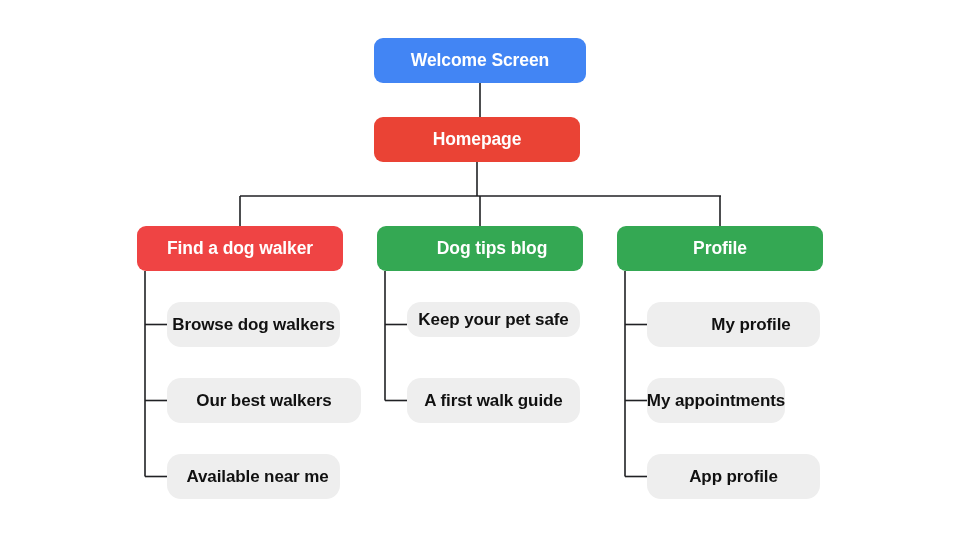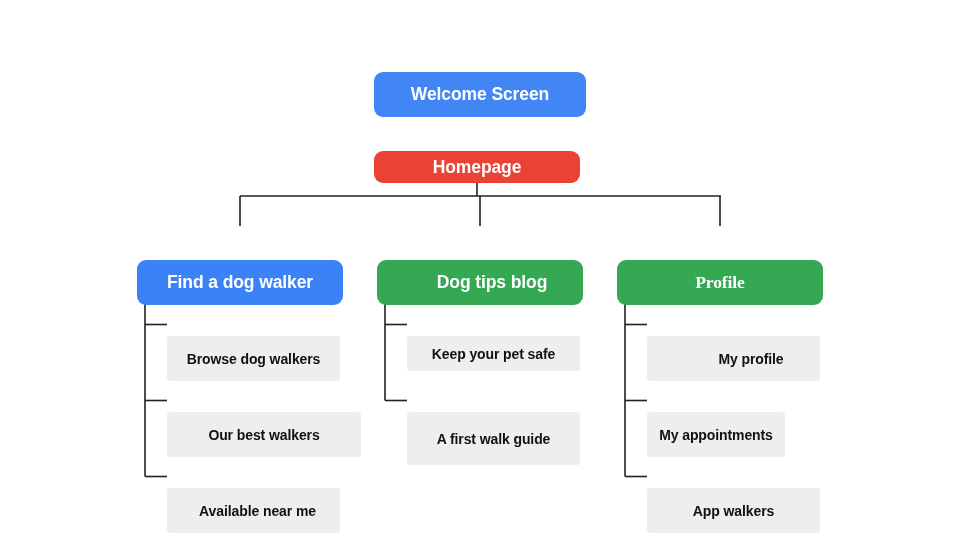--- a/index.html
+++ b/index.html
@@ -41,42 +41,41 @@
   .node {
     position: absolute;
     box-sizing: border-box;
     display: flex;
     align-items: center;
     justify-content: center;
     border-radius: 9px;
     text-align: center;
     white-space: nowrap;
     letter-spacing: -0.1px;
-    margin-top: 34px;
   }
 
   
   .card {
     height: 45px;
     font-size: 17.5px;
     font-weight: bold;
     color: #ffffff;
   }
   .card.blue  { background: #4285F4; }
   .card.red   { background: #EA4335; }
   .card.green { background: #34A853; }
 
   
   .leaf {
     height: 45px;
-    font-size: 14px;
+    font-size: 17px;
     font-weight: bold;
     color: #111111;
     background: #EEEEEE;
-    border-radius: 3px;
+    border-radius: 14px;
   }
 </style>
 </head>
 <body>
 
 <div id="canvas">
 
   <svg id="wires" viewBox="0 0 960 540" width="960" height="540" aria-hidden="true">
       <line x1="480" y1="83" x2="480" y2="117"></line>
       <line x1="477" y1="162" x2="477" y2="196"></line>
@@ -94,53 +93,53 @@
       <line x1="625" y1="271" x2="625" y2="476.5"></line>
       <line x1="625" y1="324.5" x2="647" y2="324.5"></line>
       <line x1="625" y1="400.5" x2="647" y2="400.5"></line>
       <line x1="625" y1="476.5" x2="647" y2="476.5"></line>
     </svg>
 
   <div class="node card blue" style="left: 374px; top: 38px; width: 212px; height: 45px;">
     <span>Welcome Screen</span>
   </div>
 
-  <div class="node card red" style="left: 374px; top: 117px; width: 206px; height: 32px;">
+  <div class="node card red" style="left: 374px; top: 117px; width: 206px; height: 45px;">
     <span>Homepage</span>
   </div>
 
   <div id="branch-host">
-      <div class="node card green" style="left: 137px; top: 226px; width: 206px; height: 45px; background: #3b82f6;">
+      <div class="node card green" style="left: 137px; top: 226px; width: 206px; height: 45px; background: #ef4444;">
         <span>Find a dog walker</span>
       </div>
       <div class="node leaf" style="left: 167px; top: 302px; width: 173px; height: 45px;">
         <span>Browse dog walkers</span>
       </div>
       <div class="node leaf" style="left: 167px; top: 378px; width: 194px; height: 45px;">
         <span>Our best walkers</span>
       </div>
       <div class="node leaf" style="left: 167px; top: 454px; width: 173px; height: 45px; padding-left: 8px;">
         <span>Available near me</span>
       </div>
       <div class="node card green" style="left: 377px; top: 226px; width: 206px; height: 45px; background: rgb(52, 168, 83); padding-left: 24px;">
         <span>Dog tips blog</span>
       </div>
       <div class="node leaf" style="left: 407px; top: 302px; width: 173px; height: 35px;">
         <span>Keep your pet safe</span>
       </div>
-      <div class="node leaf" style="left: 407px; top: 378px; width: 173px; height: 53px;">
+      <div class="node leaf" style="left: 407px; top: 378px; width: 173px; height: 45px;">
         <span>A first walk guide</span>
       </div>
-      <div class="node card green" style="left: 617px; top: 226px; width: 206px; height: 45px; background: rgb(52, 168, 83); font-family: Liberation Serif, serif;">
+      <div class="node card green" style="left: 617px; top: 226px; width: 206px; height: 45px; background: rgb(52, 168, 83);">
         <span>Profile</span>
       </div>
       <div class="node leaf" style="left: 647px; top: 302px; width: 173px; height: 45px; padding-left: 35px;">
         <span>My profile</span>
       </div>
       <div class="node leaf" style="left: 647px; top: 378px; width: 138px; height: 45px;">
         <span>My appointments</span>
       </div>
       <div class="node leaf" style="left: 647px; top: 454px; width: 173px; height: 45px;">
-        <span>App walkers</span>
+        <span>App profile</span>
       </div>
     </div>
 
 </div>
 
 </body></html>

